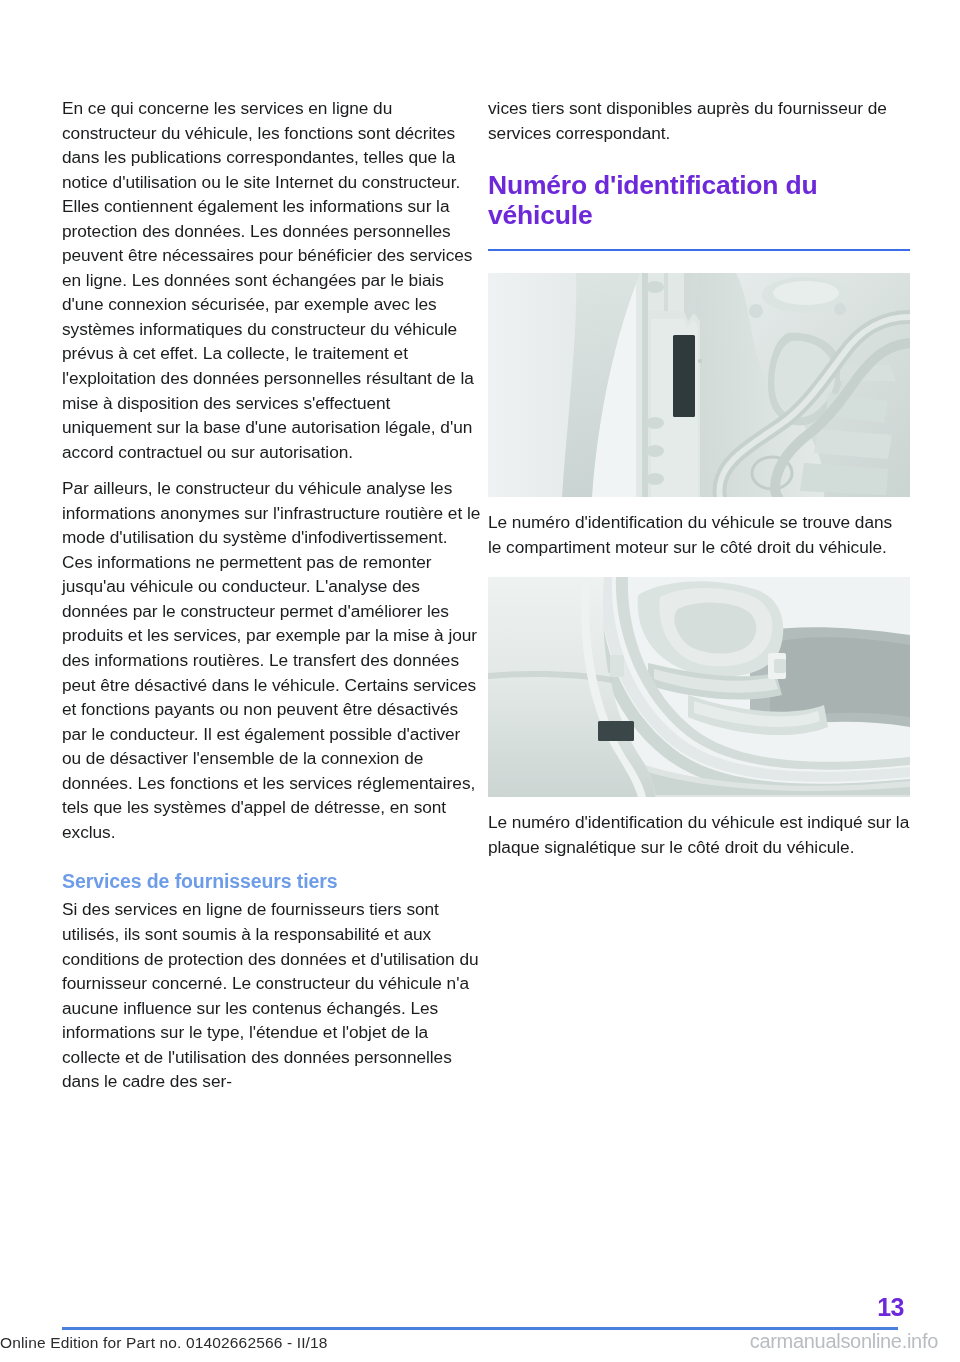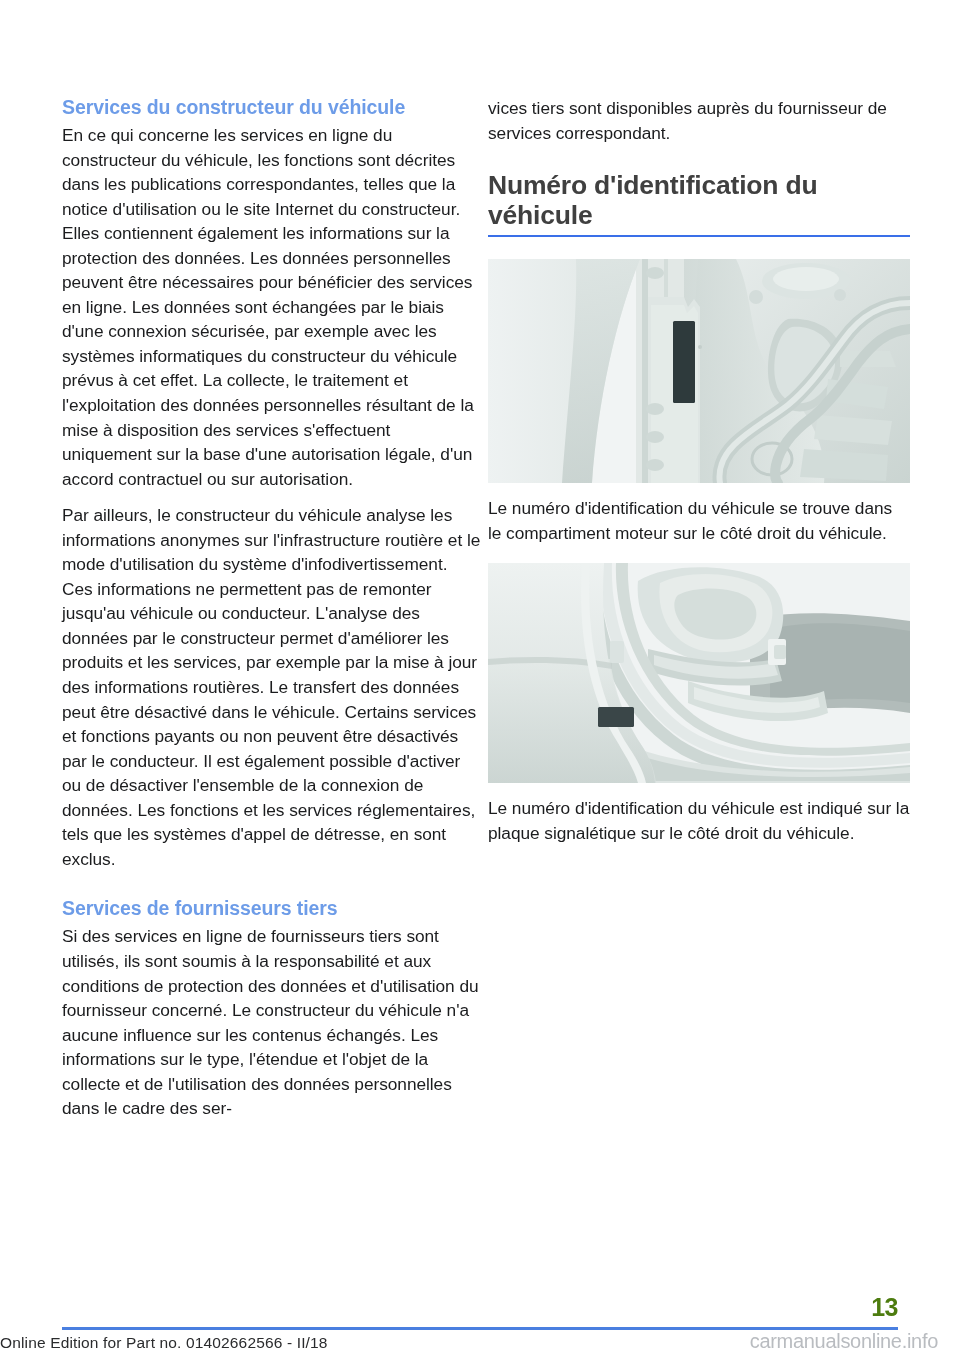--- a/index.html
+++ b/index.html
@@ -84,24 +84,24 @@
     position: absolute;
     top: 96px;
     left: 488px;
     width: 422px;
   }
 
   
   h1.major {
     font-size: 26.5px;
     font-weight: bold;
-    color: #404040;
+    color: #6d28d9;
     line-height: 1.13;
     letter-spacing: -0.2px;
-    padding-bottom: 4px;
+    padding-bottom: 18px;
   }
 
   .major-rule {
     height: 2px;
     background: #3a6fe8;
     margin-bottom: 22px;
   }
 
   h2.minor {
     font-size: 19.5px;
@@ -146,25 +146,25 @@
     position: absolute;
     left: 62px;
     top: 1327px;
     width: 836px;
     height: 2.5px;
     background: #4a7fe0;
   }
 
   .page-number {
     position: absolute;
-    right: 62px;
+    right: 56px;
     top: 1293px;
     font-size: 25px;
     font-weight: bold;
-    color: #4d7c0f;
+    color: #6d28d9;
     letter-spacing: -0.5px;
   }
 
   .footer-edition {
     position: absolute;
     top: 1334px;
     left: 0;
     width: 960px;
     font-size: 15.5px;
     color: #2a2b2d;
@@ -182,21 +182,20 @@
   }
 </style>
 </head>
 <body>
 
 <div class="page">
 
 
   <div class="col-left">
 
-    <h2 class="minor">Services du constructeur du véhicule</h2>
 
     <p class="body">En ce qui concerne les services en ligne du constructeur du véhicule, les fonctions sont décrites dans les publications correspondantes, telles que la notice d'utilisation ou le site Internet du constructeur. Elles contiennent également les informations sur la protection des données. Les données personnelles peuvent être nécessaires pour bénéficier des services en ligne. Les données sont échangées par le biais d'une connexion sécurisée, par exemple avec les systèmes informatiques du constructeur du véhicule prévus à cet effet. La collecte, le traitement et l'exploitation des données personnelles résultant de la mise à disposition des services s'effectuent uniquement sur la base d'une autorisation légale, d'un accord contractuel ou sur autorisation.</p>
 
     <p class="body spaced">Par ailleurs, le constructeur du véhicule analyse les informations anonymes sur l'infrastructure routière et le mode d'utilisation du système d'infodivertissement. Ces informations ne permettent pas de remonter jusqu'au véhicule ou conducteur. L'analyse des données par le constructeur permet d'améliorer les produits et les services, par exemple par la mise à jour des informations routières. Le transfert des données peut être désactivé dans le véhicule. Certains services et fonctions payants ou non peuvent être désactivés par le conducteur. Il est également possible d'activer ou de désactiver l'ensemble de la connexion de données. Les fonctions et les services réglementaires, tels que les systèmes d'appel de détresse, en sont exclus.</p>
 
     <div class="gap-block"></div>
 
     <h2 class="minor">Services de fournisseurs tiers</h2>
 
     <p class="body tight">Si des services en ligne de fournisseurs tiers sont utilisés, ils sont soumis à la responsabilité et aux conditions de protection des données et d'utilisation du fournisseur concerné. Le constructeur du véhicule n'a aucune influence sur les contenus échangés. Les informations sur le type, l'étendue et l'objet de la collecte et de l'utilisation des données personnelles dans le cadre des ser-</p>

